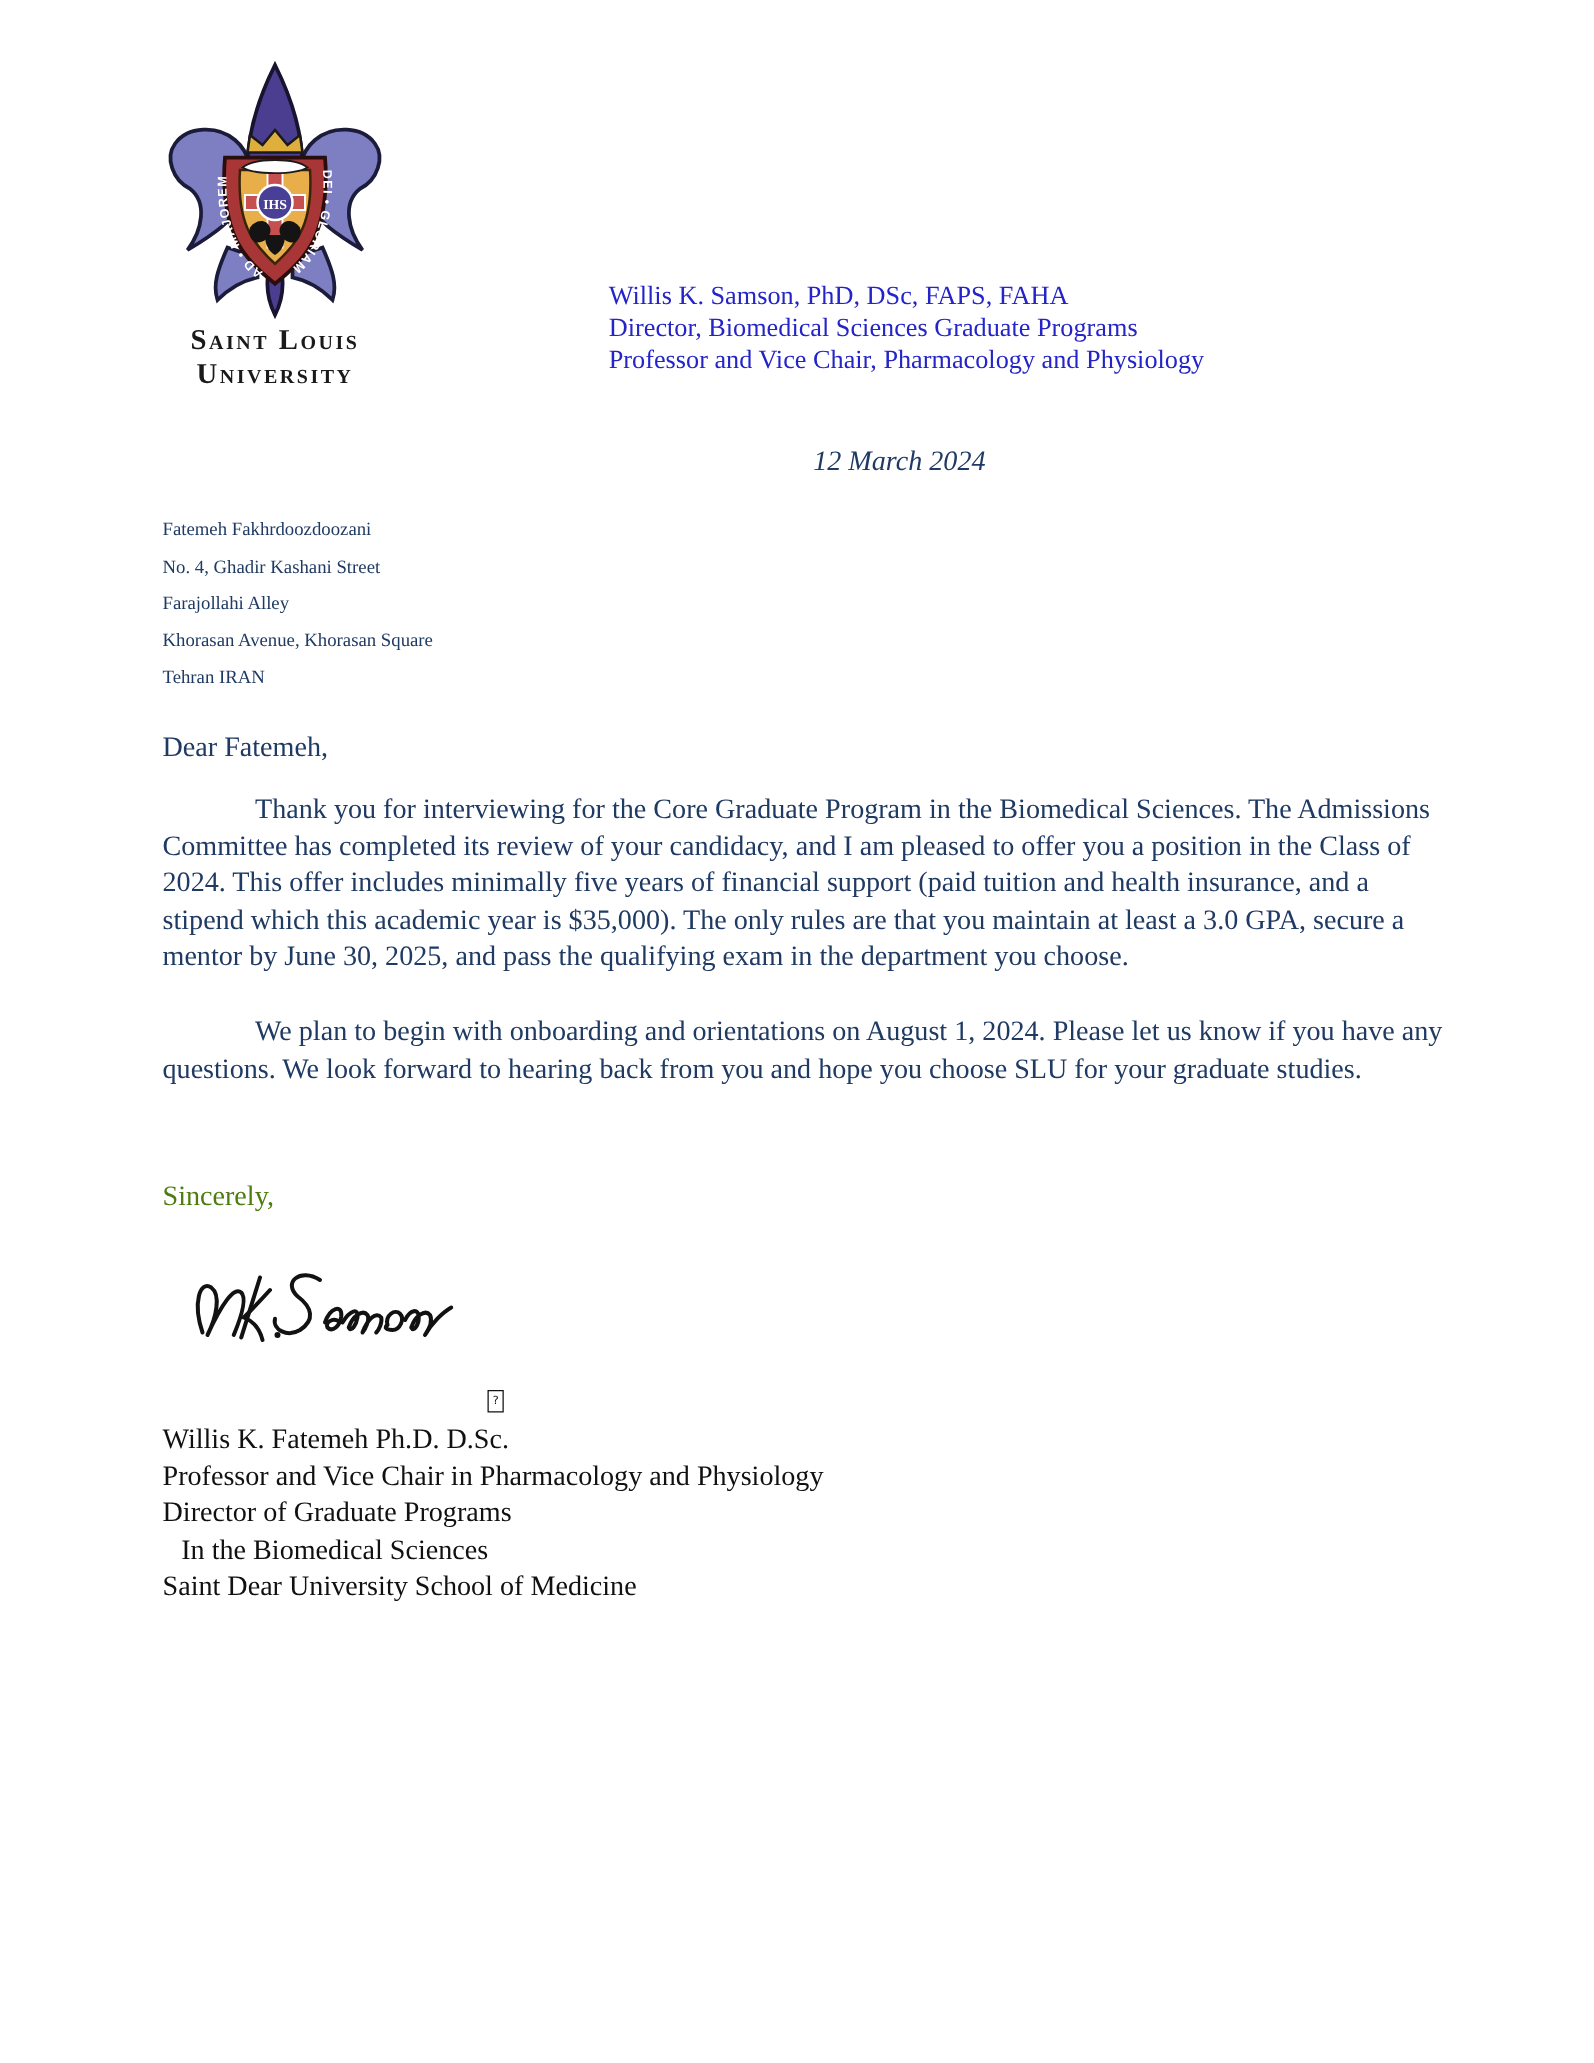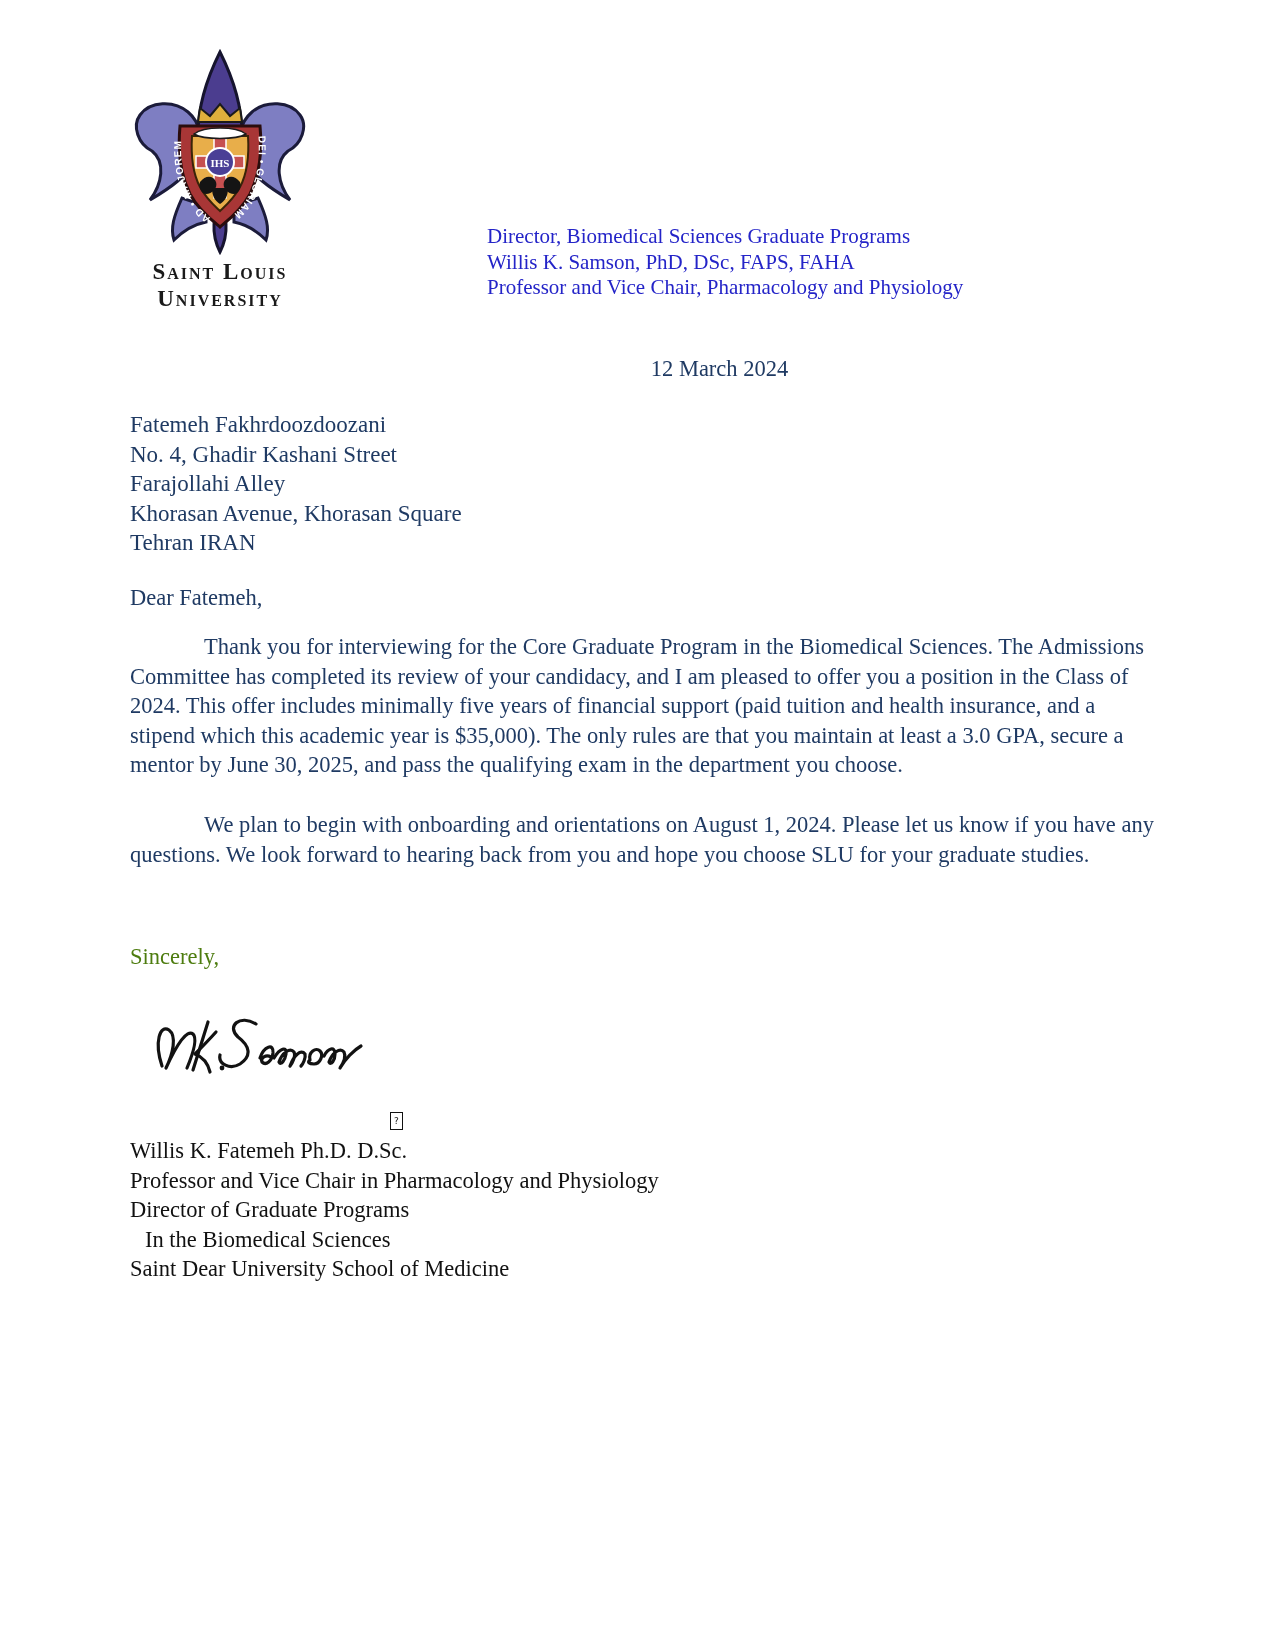--- a/index.html
+++ b/index.html
@@ -28,24 +28,24 @@
   .email-link{color:#2424C8;text-decoration:underline;cursor:pointer;}
   .sender-block{
     position:absolute;left:487px;top:224px;
     color:#2424C8;font-size:21px;line-height:25.5px;
   }
   
   .date-line{
     position:absolute;left:0;top:356px;width:100%;
     text-align:center;color:#1F3A63;font-size:22.5px;
   }
-  .date-line span{position:relative;left:82px;}
+  .date-line span{position:relative;left:82px;font-style:italic;}
   .recipient-block{
     position:absolute;left:130px;top:410px;
-    color:#1F3A63;font-size:23px;line-height:29.5px;
+    color:#1F3A63;font-size:15px;line-height:29.5px;
   }
   .salutation{
     position:absolute;left:130px;top:585px;
     color:#1F3A63;font-size:22.5px;
   }
   .body-block{
     position:absolute;left:130px;top:632px;width:1028px;
     color:#1F3A63;font-size:22.5px;line-height:29.6px;text-align:left;
   }
   .body-block p{margin:0;text-indent:74px;}
@@ -114,22 +114,22 @@
     </svg>
   </div>
 
   <div class="wordmark">
     <div>Saint Louis</div>
     <div>University</div>
   </div>
 
 
   <div class="sender-block">
+    <div>Willis K. Samson, PhD, DSc, FAPS, FAHA</div>
     <div>Director, Biomedical Sciences Graduate Programs</div>
-    <div>Willis K. Samson, PhD, DSc, FAPS, FAHA</div>
     <div>Professor and Vice Chair, Pharmacology and Physiology</div>
   </div>
 
   <div class="date-line">
     <span>12 March 2024</span>
   </div>
 
   <div class="recipient-block">
     <div>Fatemeh Fakhrdoozdoozani</div>
     <div>No. 4, Ghadir Kashani Street</div>

